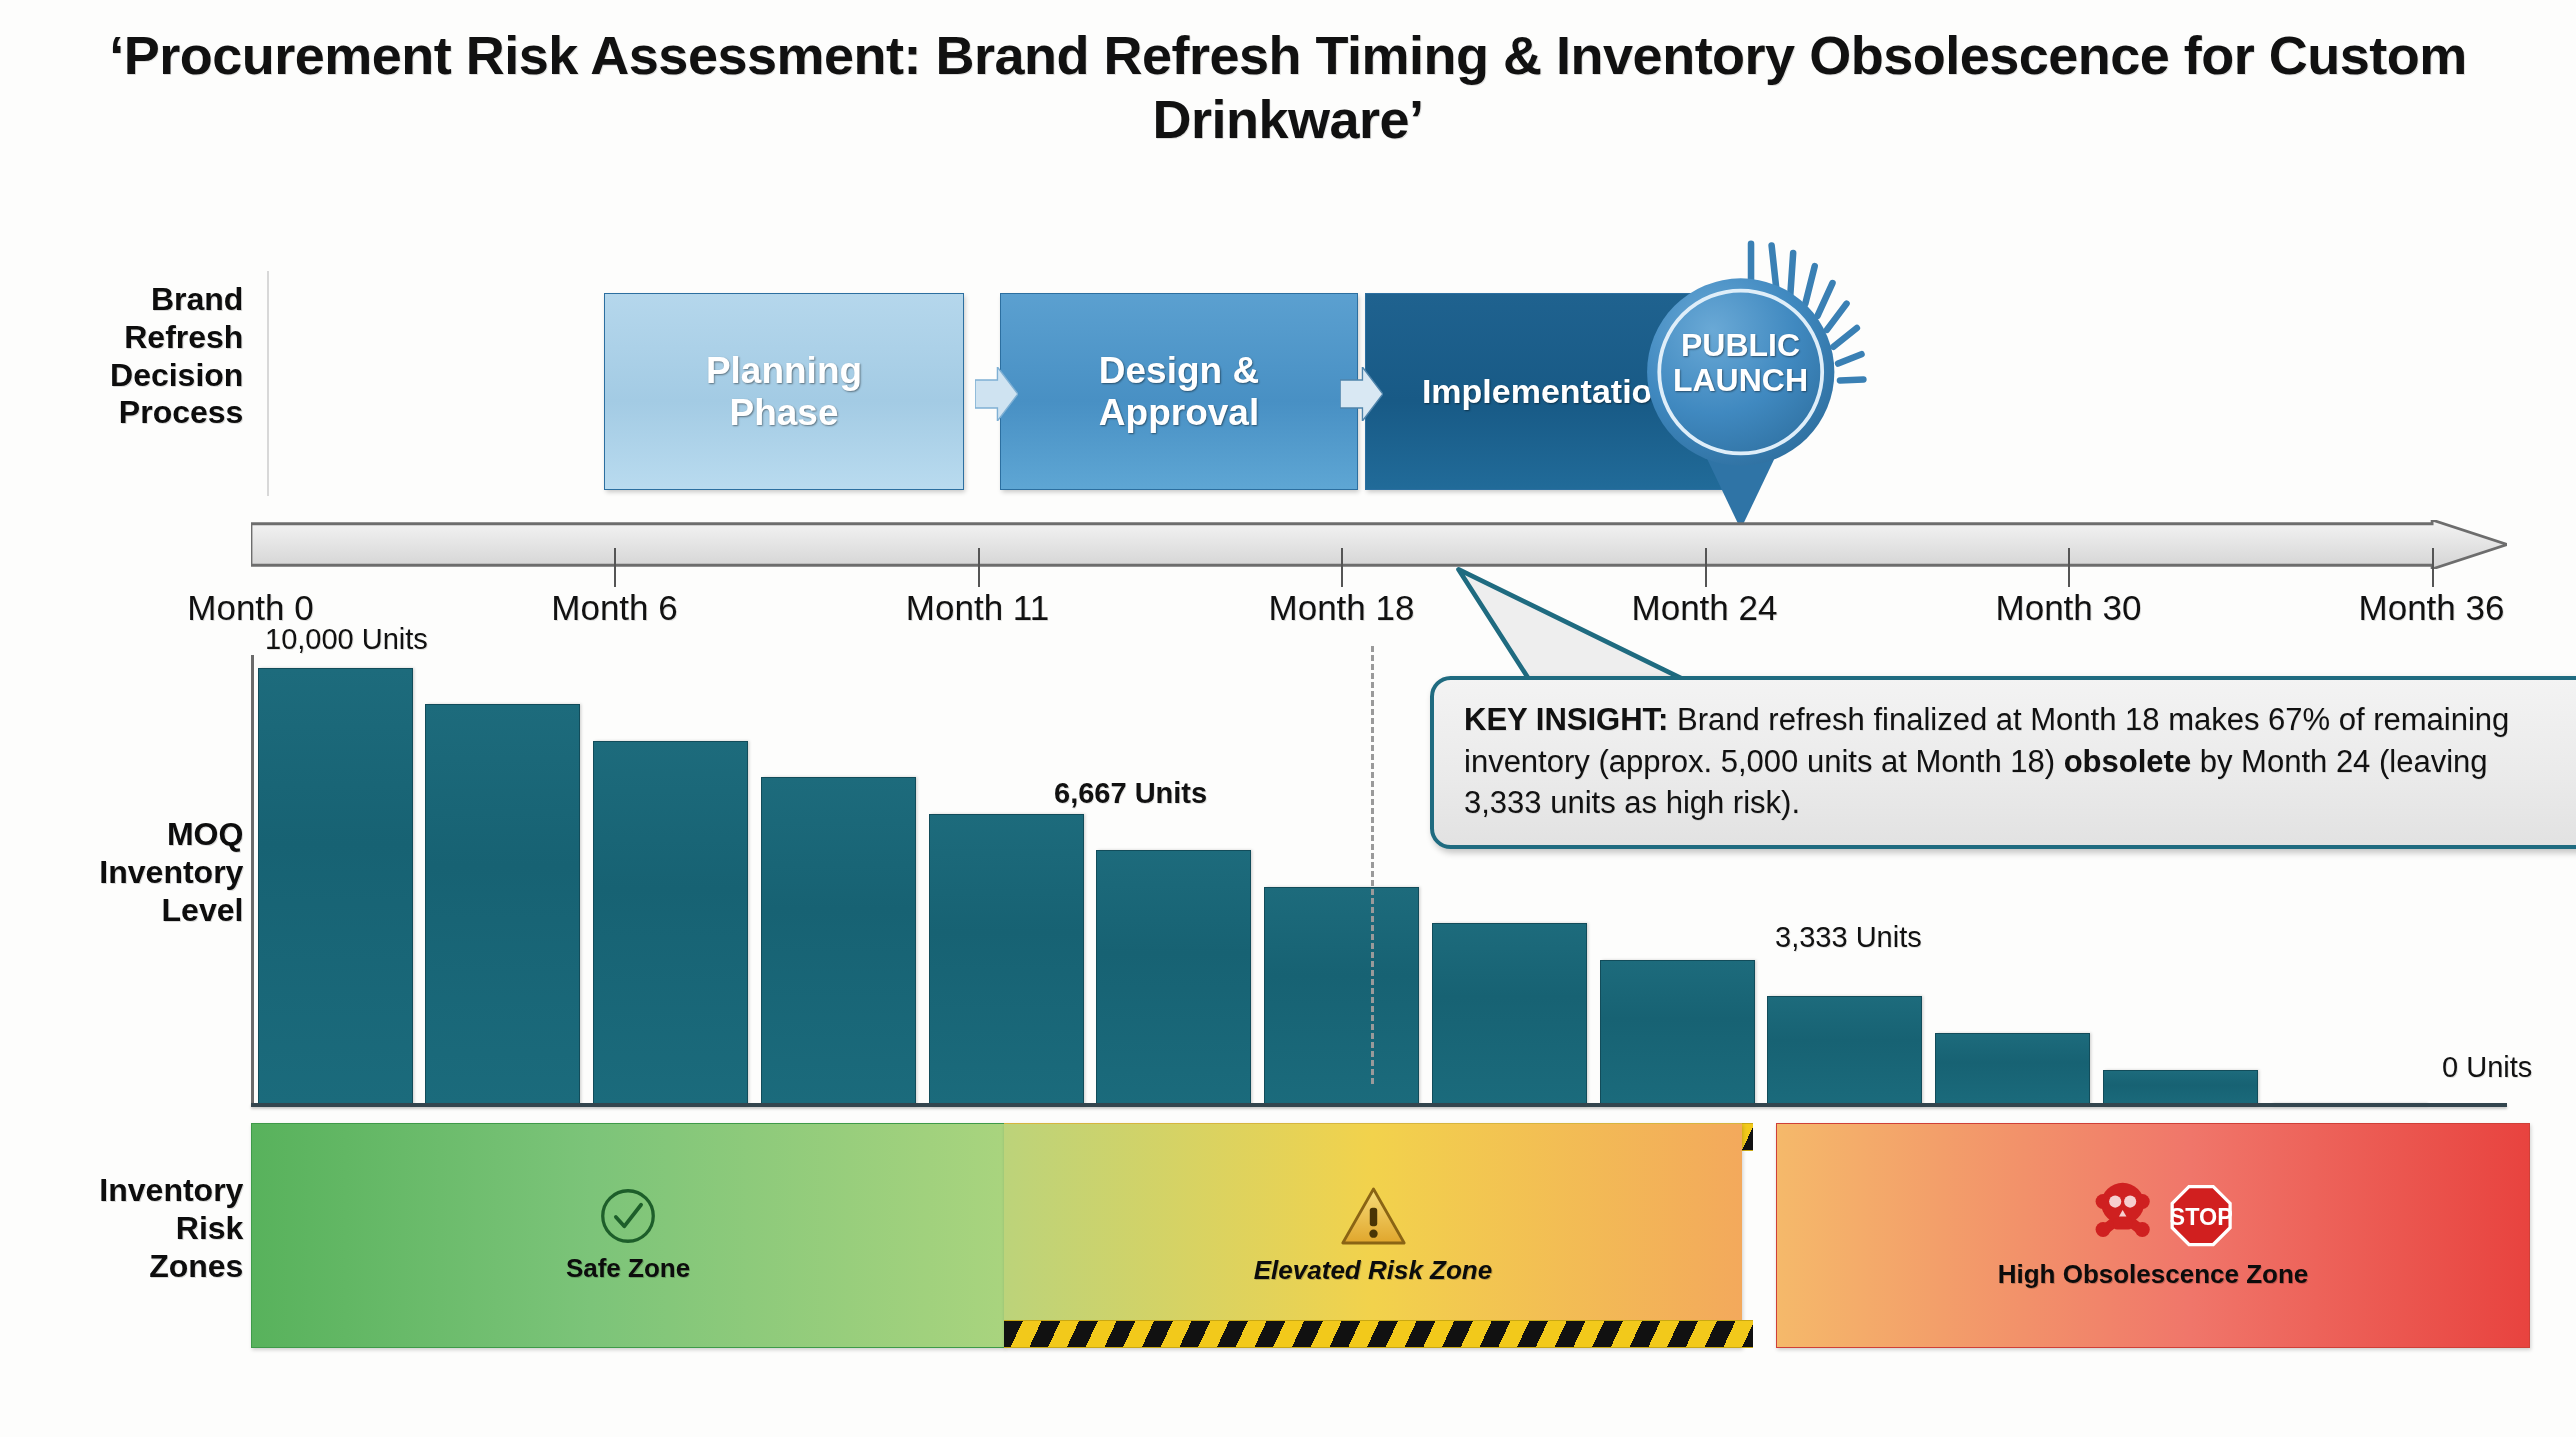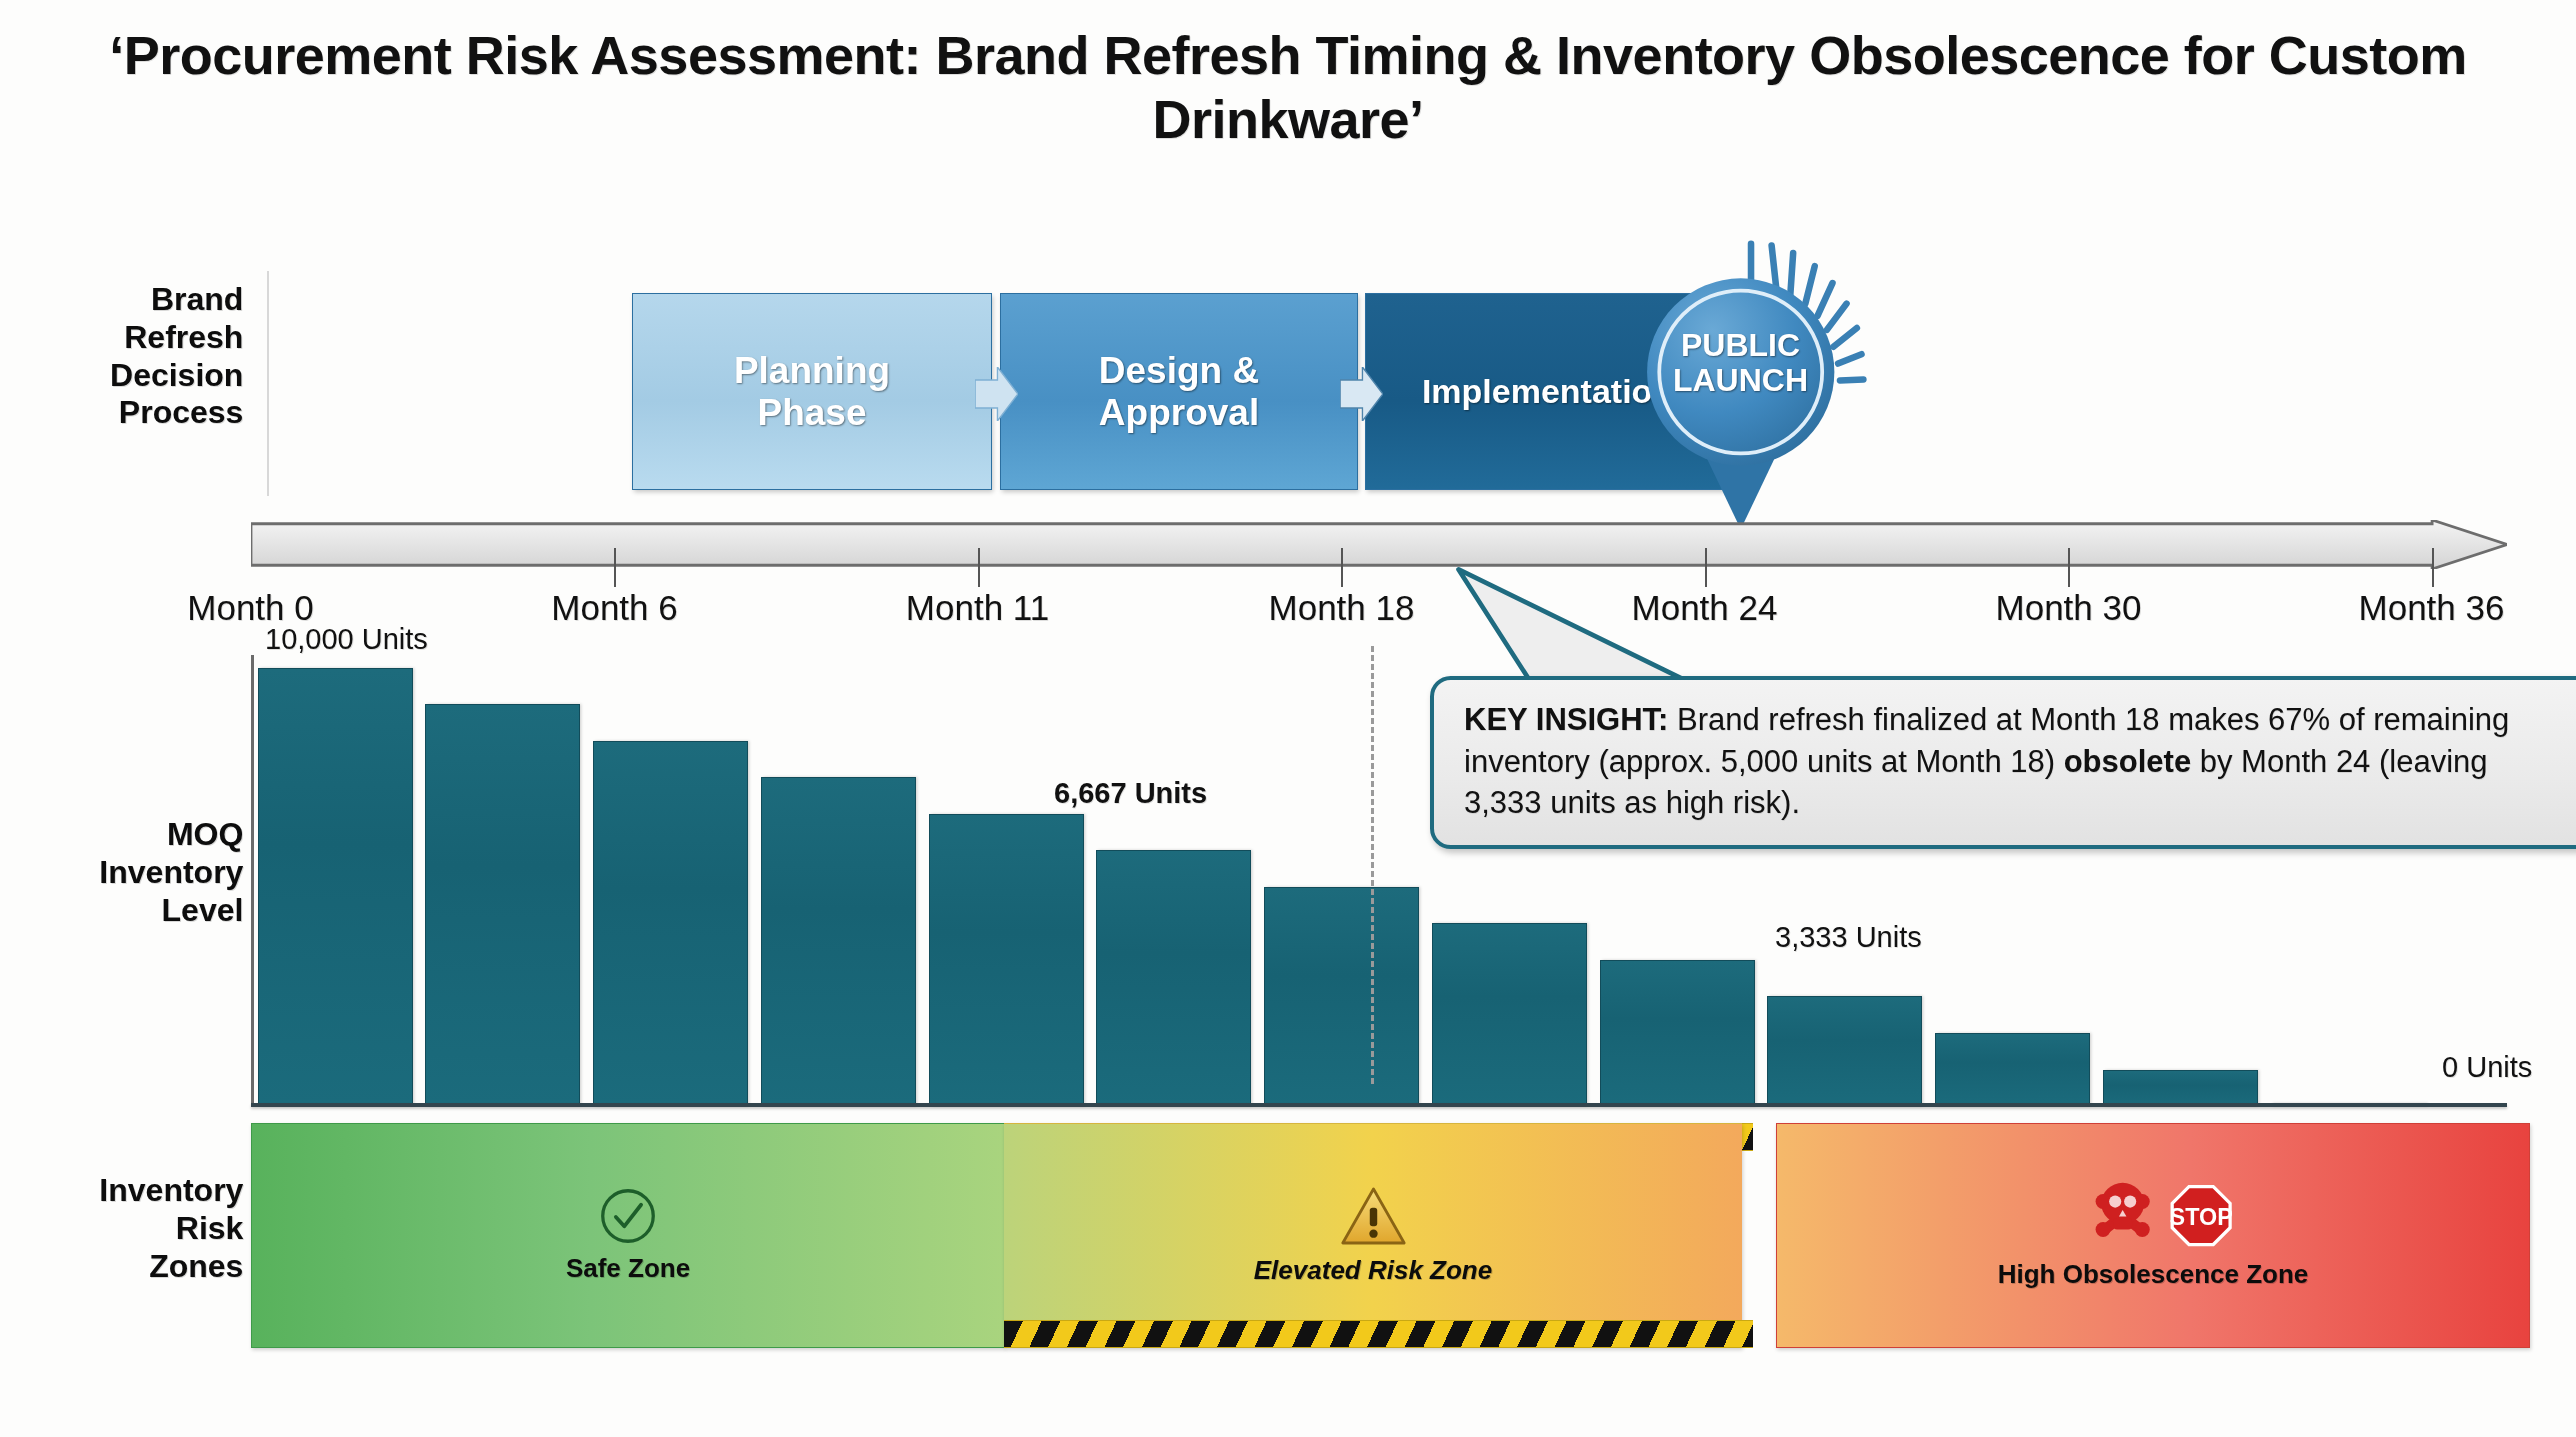--- a/index.html
+++ b/index.html
@@ -36,21 +36,21 @@
   .phasebox {
     position: absolute; top: 293px; height: 197px;
     border: 0.9px solid #2c6fa0;
     display: flex; align-items: center; justify-content: center;
     color: #ffffff; font-weight: bold; text-align: center;
     line-height: 1.12;
     box-shadow: 1.9px 2.8px 4.7px rgba(0,0,0,0.22);
     text-shadow: 0.9px 0.9px 1.9px rgba(0,0,0,0.45);
   }
   #phase-0 {
-    left: 632px; width: 360px; font-size: 37px;
+    left: 604px; width: 360px; font-size: 37px;
     background: linear-gradient(180deg,#b5d7ec 0%, #a3cbe4 55%, #b9dbef 100%);
   }
   #phase-1 {
     left: 1000px; width: 358px; font-size: 37px;
     background: linear-gradient(180deg,#5ba0d0 0%, #4890c4 55%, #5ea6d4 100%);
   }
   #phase-2 {
     left: 1365px; width: 365px; font-size: 34px;
     background: linear-gradient(180deg,#1f628f 0%, #185a86 55%, #216b99 100%);
   }

